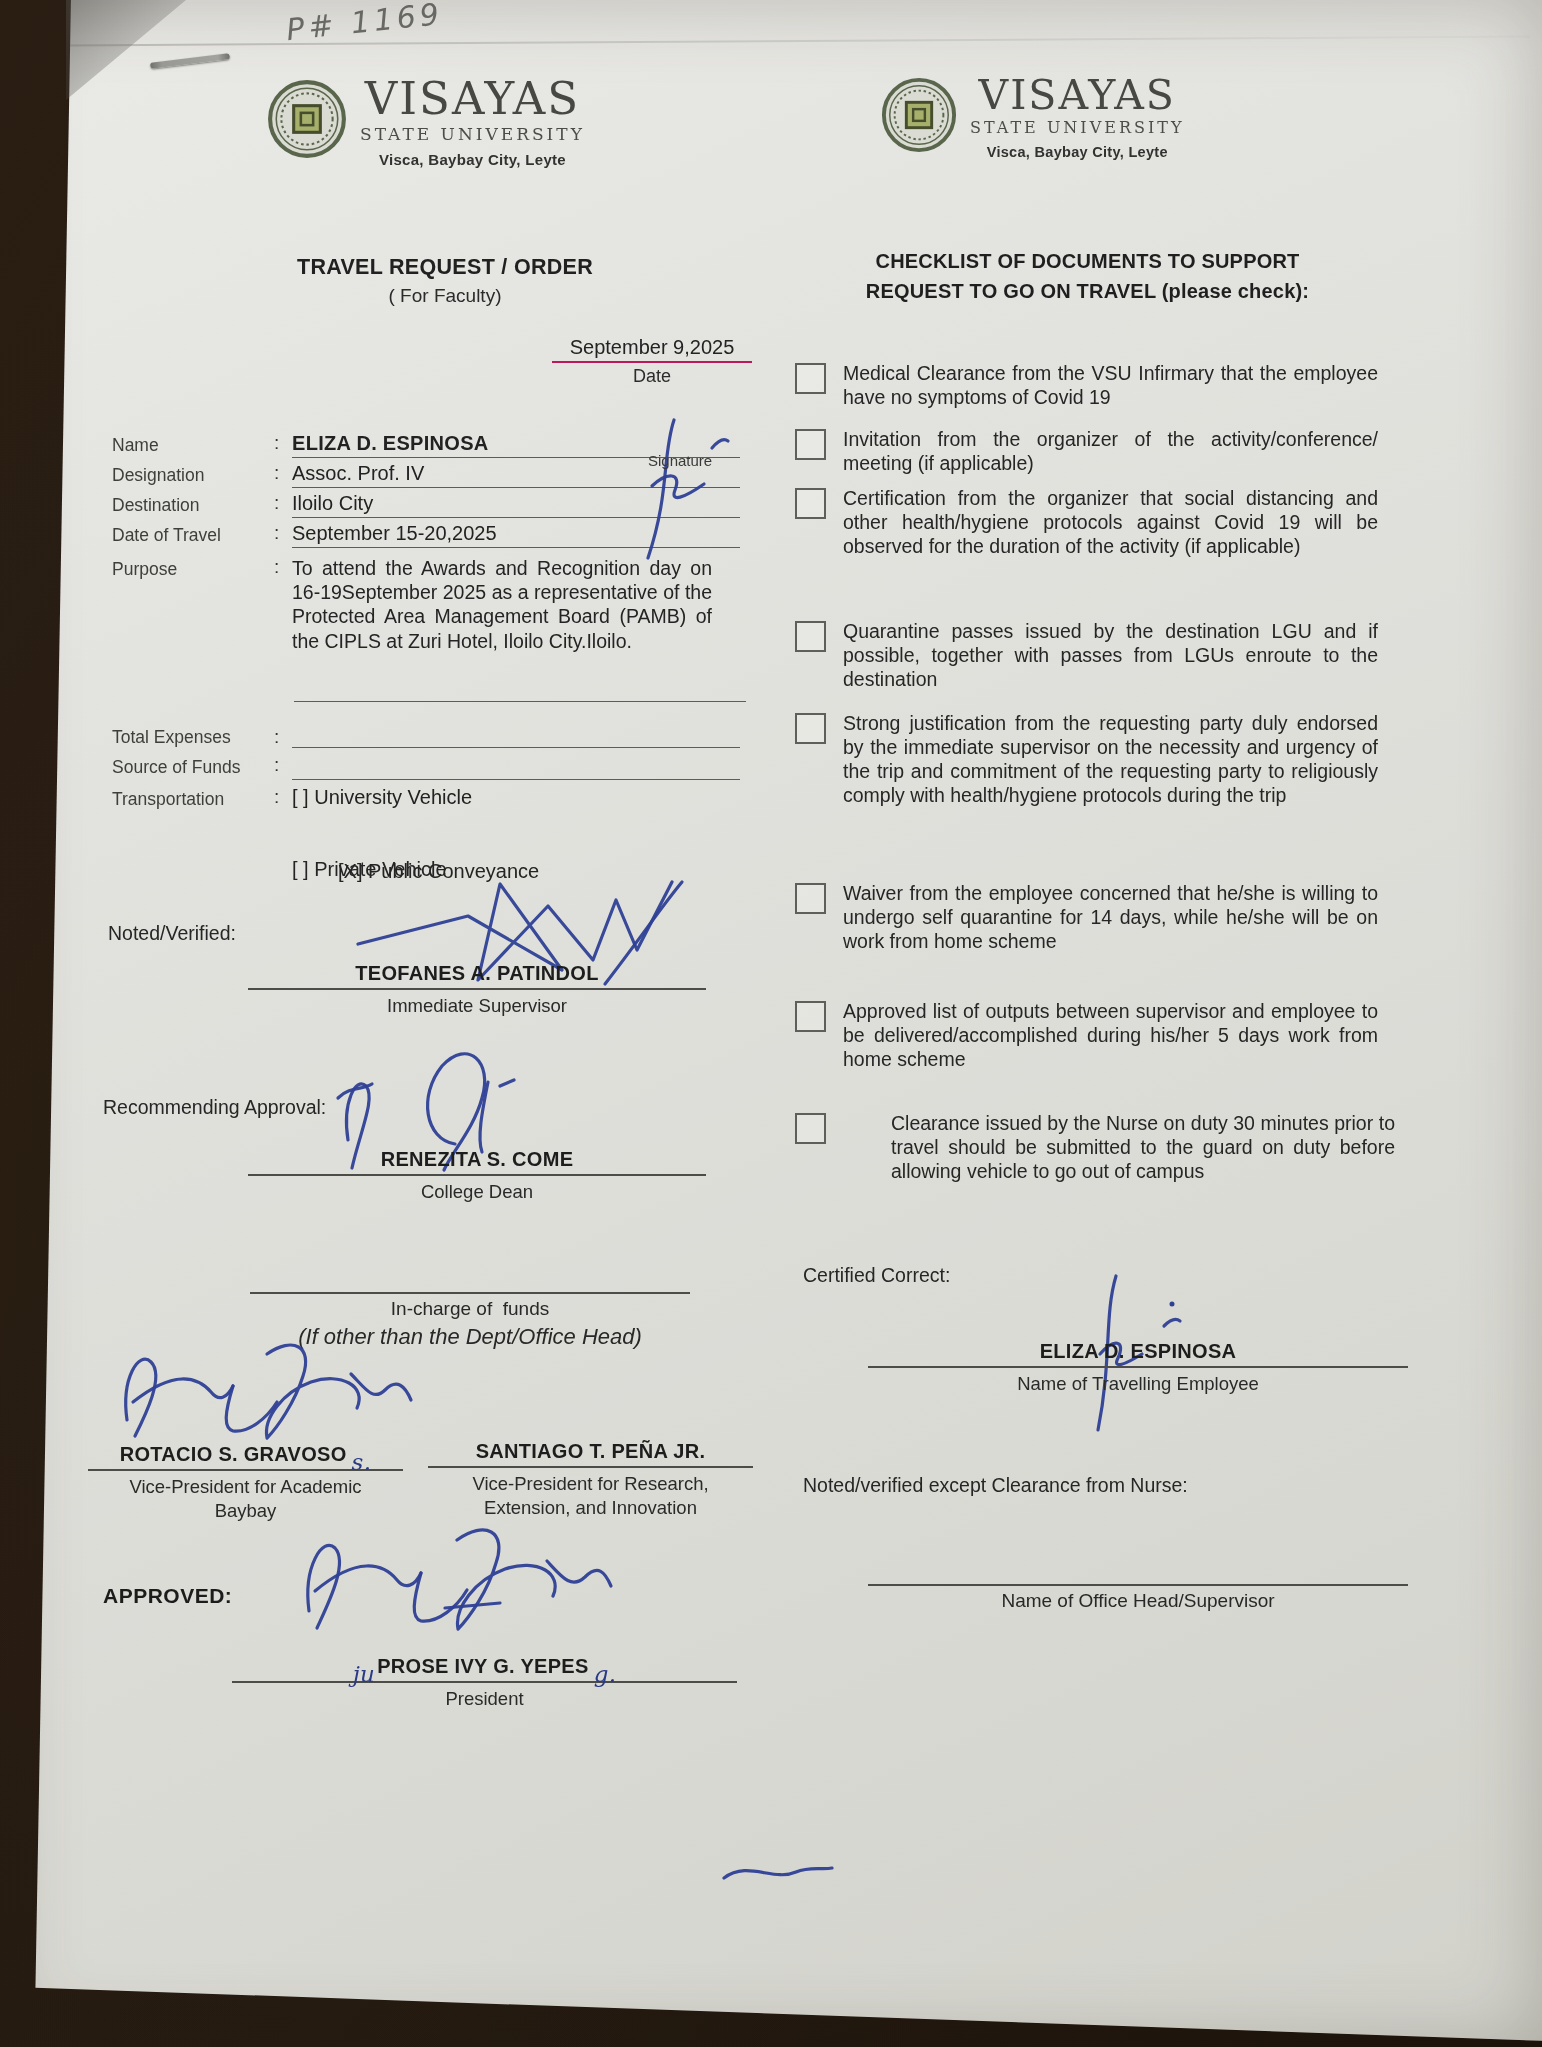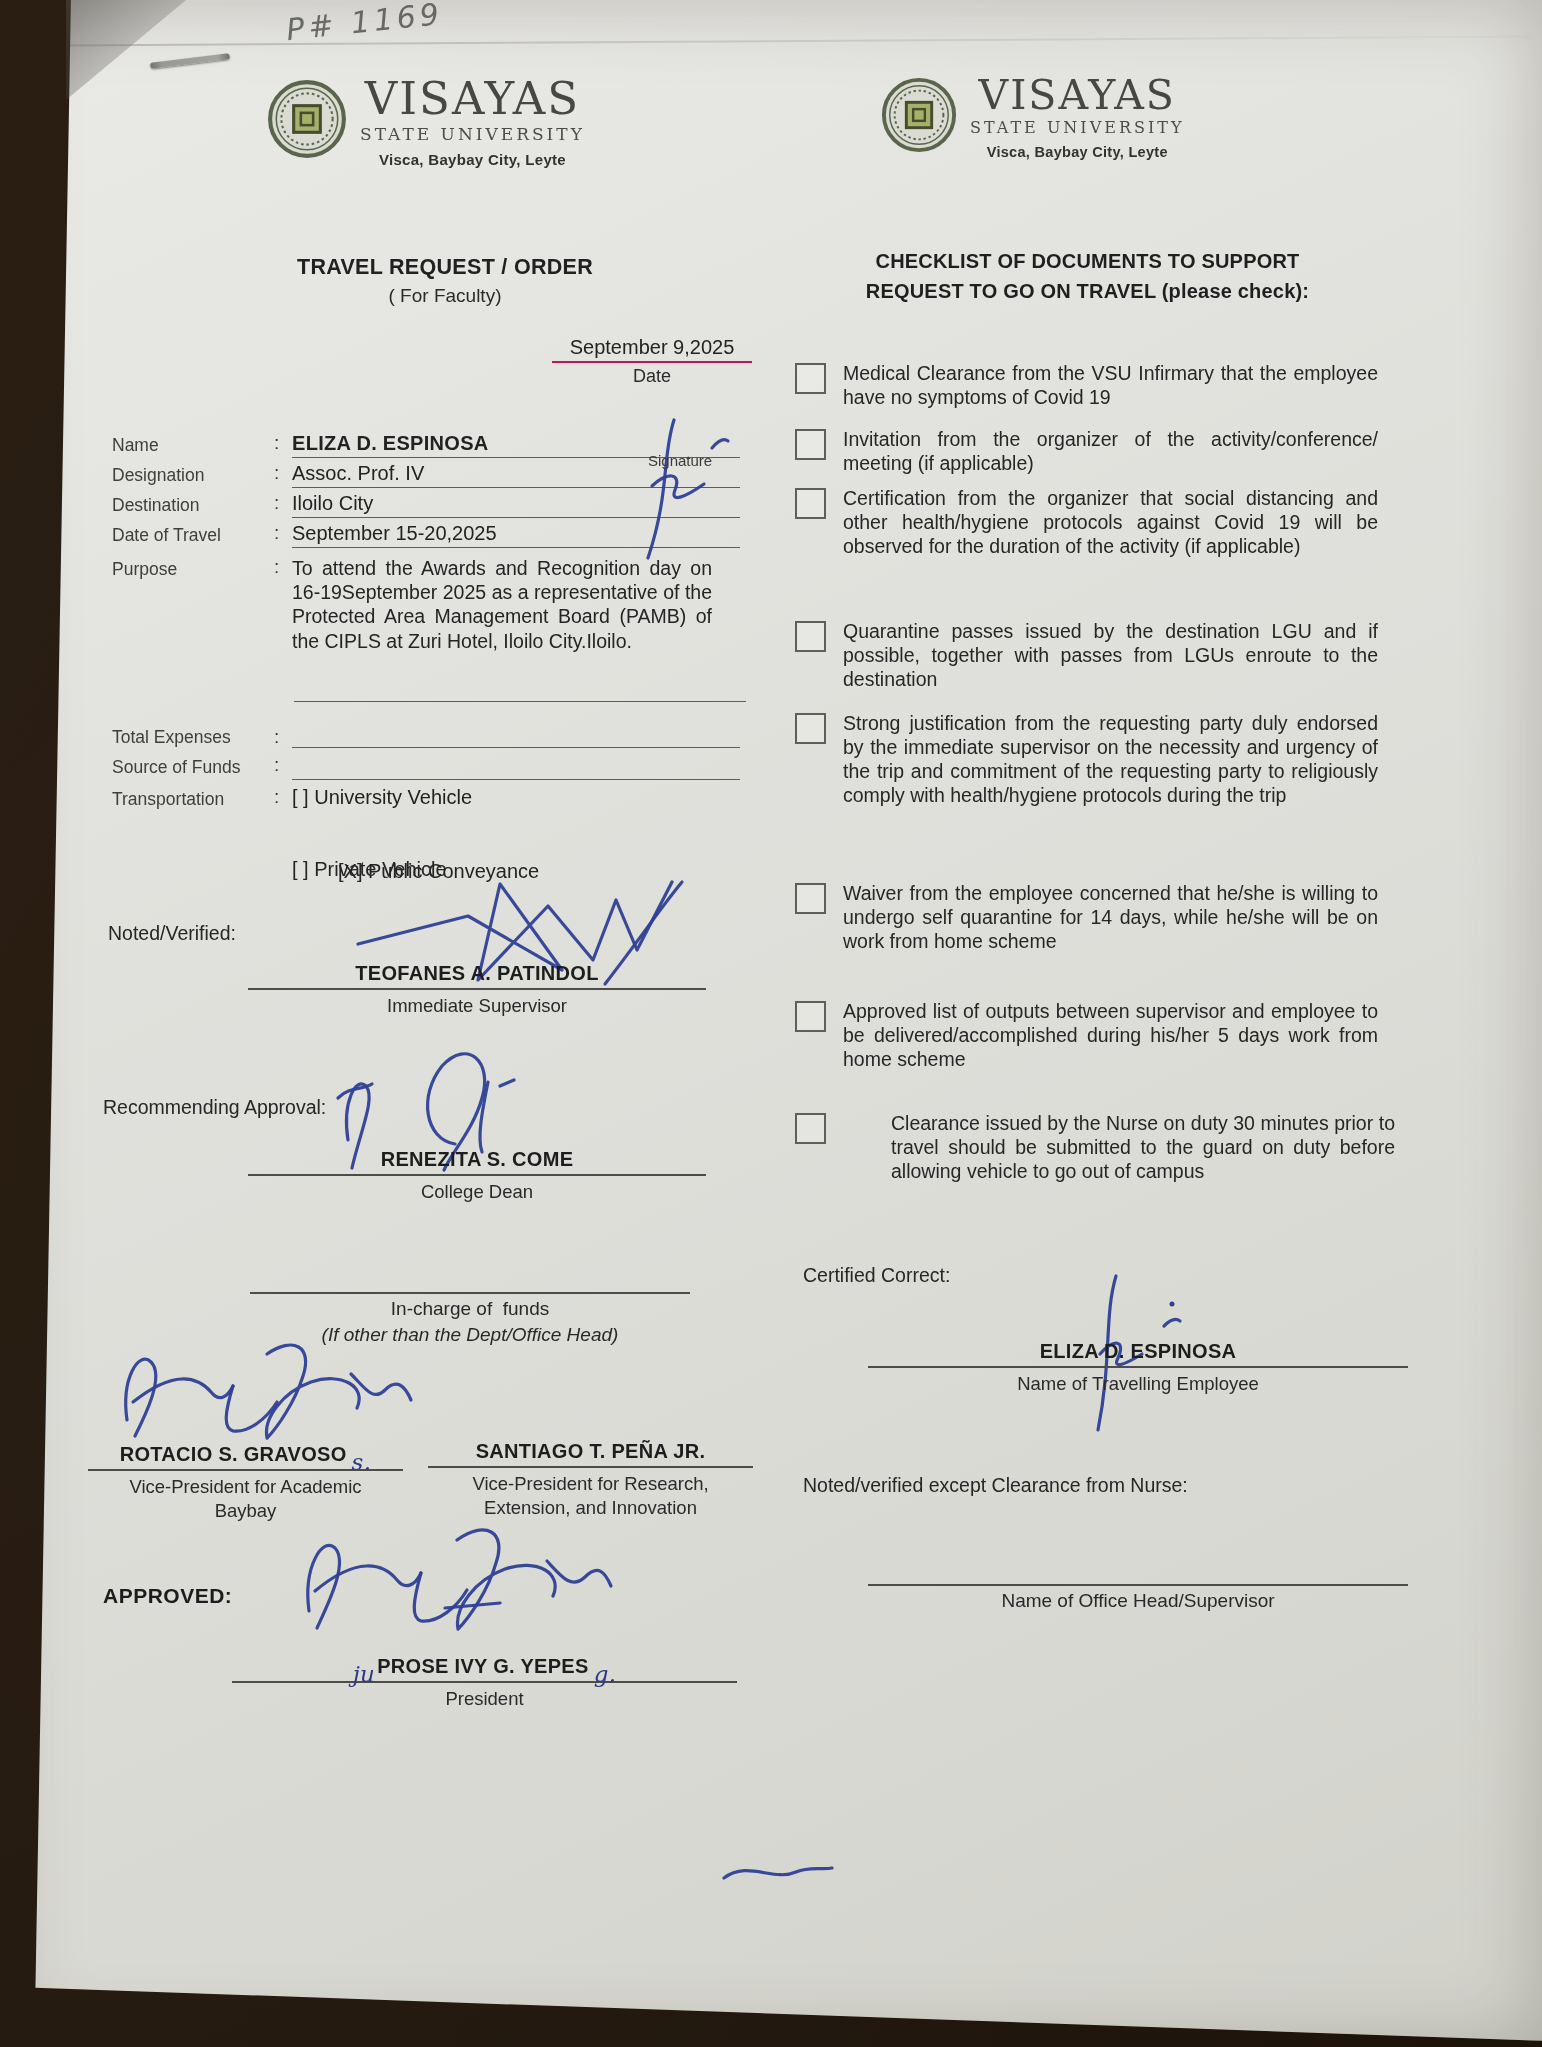--- a/index.html
+++ b/index.html
@@ -68,21 +68,21 @@
   .sig-caption-sm{position:absolute;left:648px;top:452px;font-size:15px;color:#3a3a38;}
   
   .plain-label{position:absolute;font-size:19.5px;color:#262626;}
   .approved-label{position:absolute;left:103px;top:1584px;font-weight:bold;font-size:21px;color:#1c1c1c;letter-spacing:.5px;}
   
   .sig-block{position:absolute;text-align:center;}
   .sig-name{font-weight:bold;font-size:20px;color:#1d1d1d;letter-spacing:.3px;padding-bottom:3px;border-bottom:2px solid #4c4c48;}
   .sig-role{font-size:18.5px;color:#2a2a2a;margin-top:4px;line-height:1.3;}
   .blank-sigline{border-bottom:2px solid #4c4c48;height:22px;}
   .caption{font-size:19px;color:#282828;margin-top:4px;text-align:center;}
-  .caption.italic{font-style:italic;font-size:19px;}
+  .caption.italic{font-style:italic;font-size:22px;}
   .pre{white-space:pre;}
   .ink-mark{font-family:"DejaVu Serif",serif;font-style:italic;color:#2b3a86;font-size:23px;font-weight:normal;}
   .mk-after{position:relative;top:9px;margin-left:5px;}
   .mk-before{position:relative;top:9px;margin-right:2px;}
   
   .chk-item{position:absolute;left:795px;width:600px;display:flex;}
   .chk-box{width:27px;height:27px;border:2px solid #5e5e5a;margin-right:17px;flex-shrink:0;margin-top:1px;background:rgba(250,250,247,.25);}
   .chk-text{font-size:19.5px;color:#262626;text-align:justify;line-height:1.23;width:535px;}
   
   .ink{position:absolute;pointer-events:none;}

